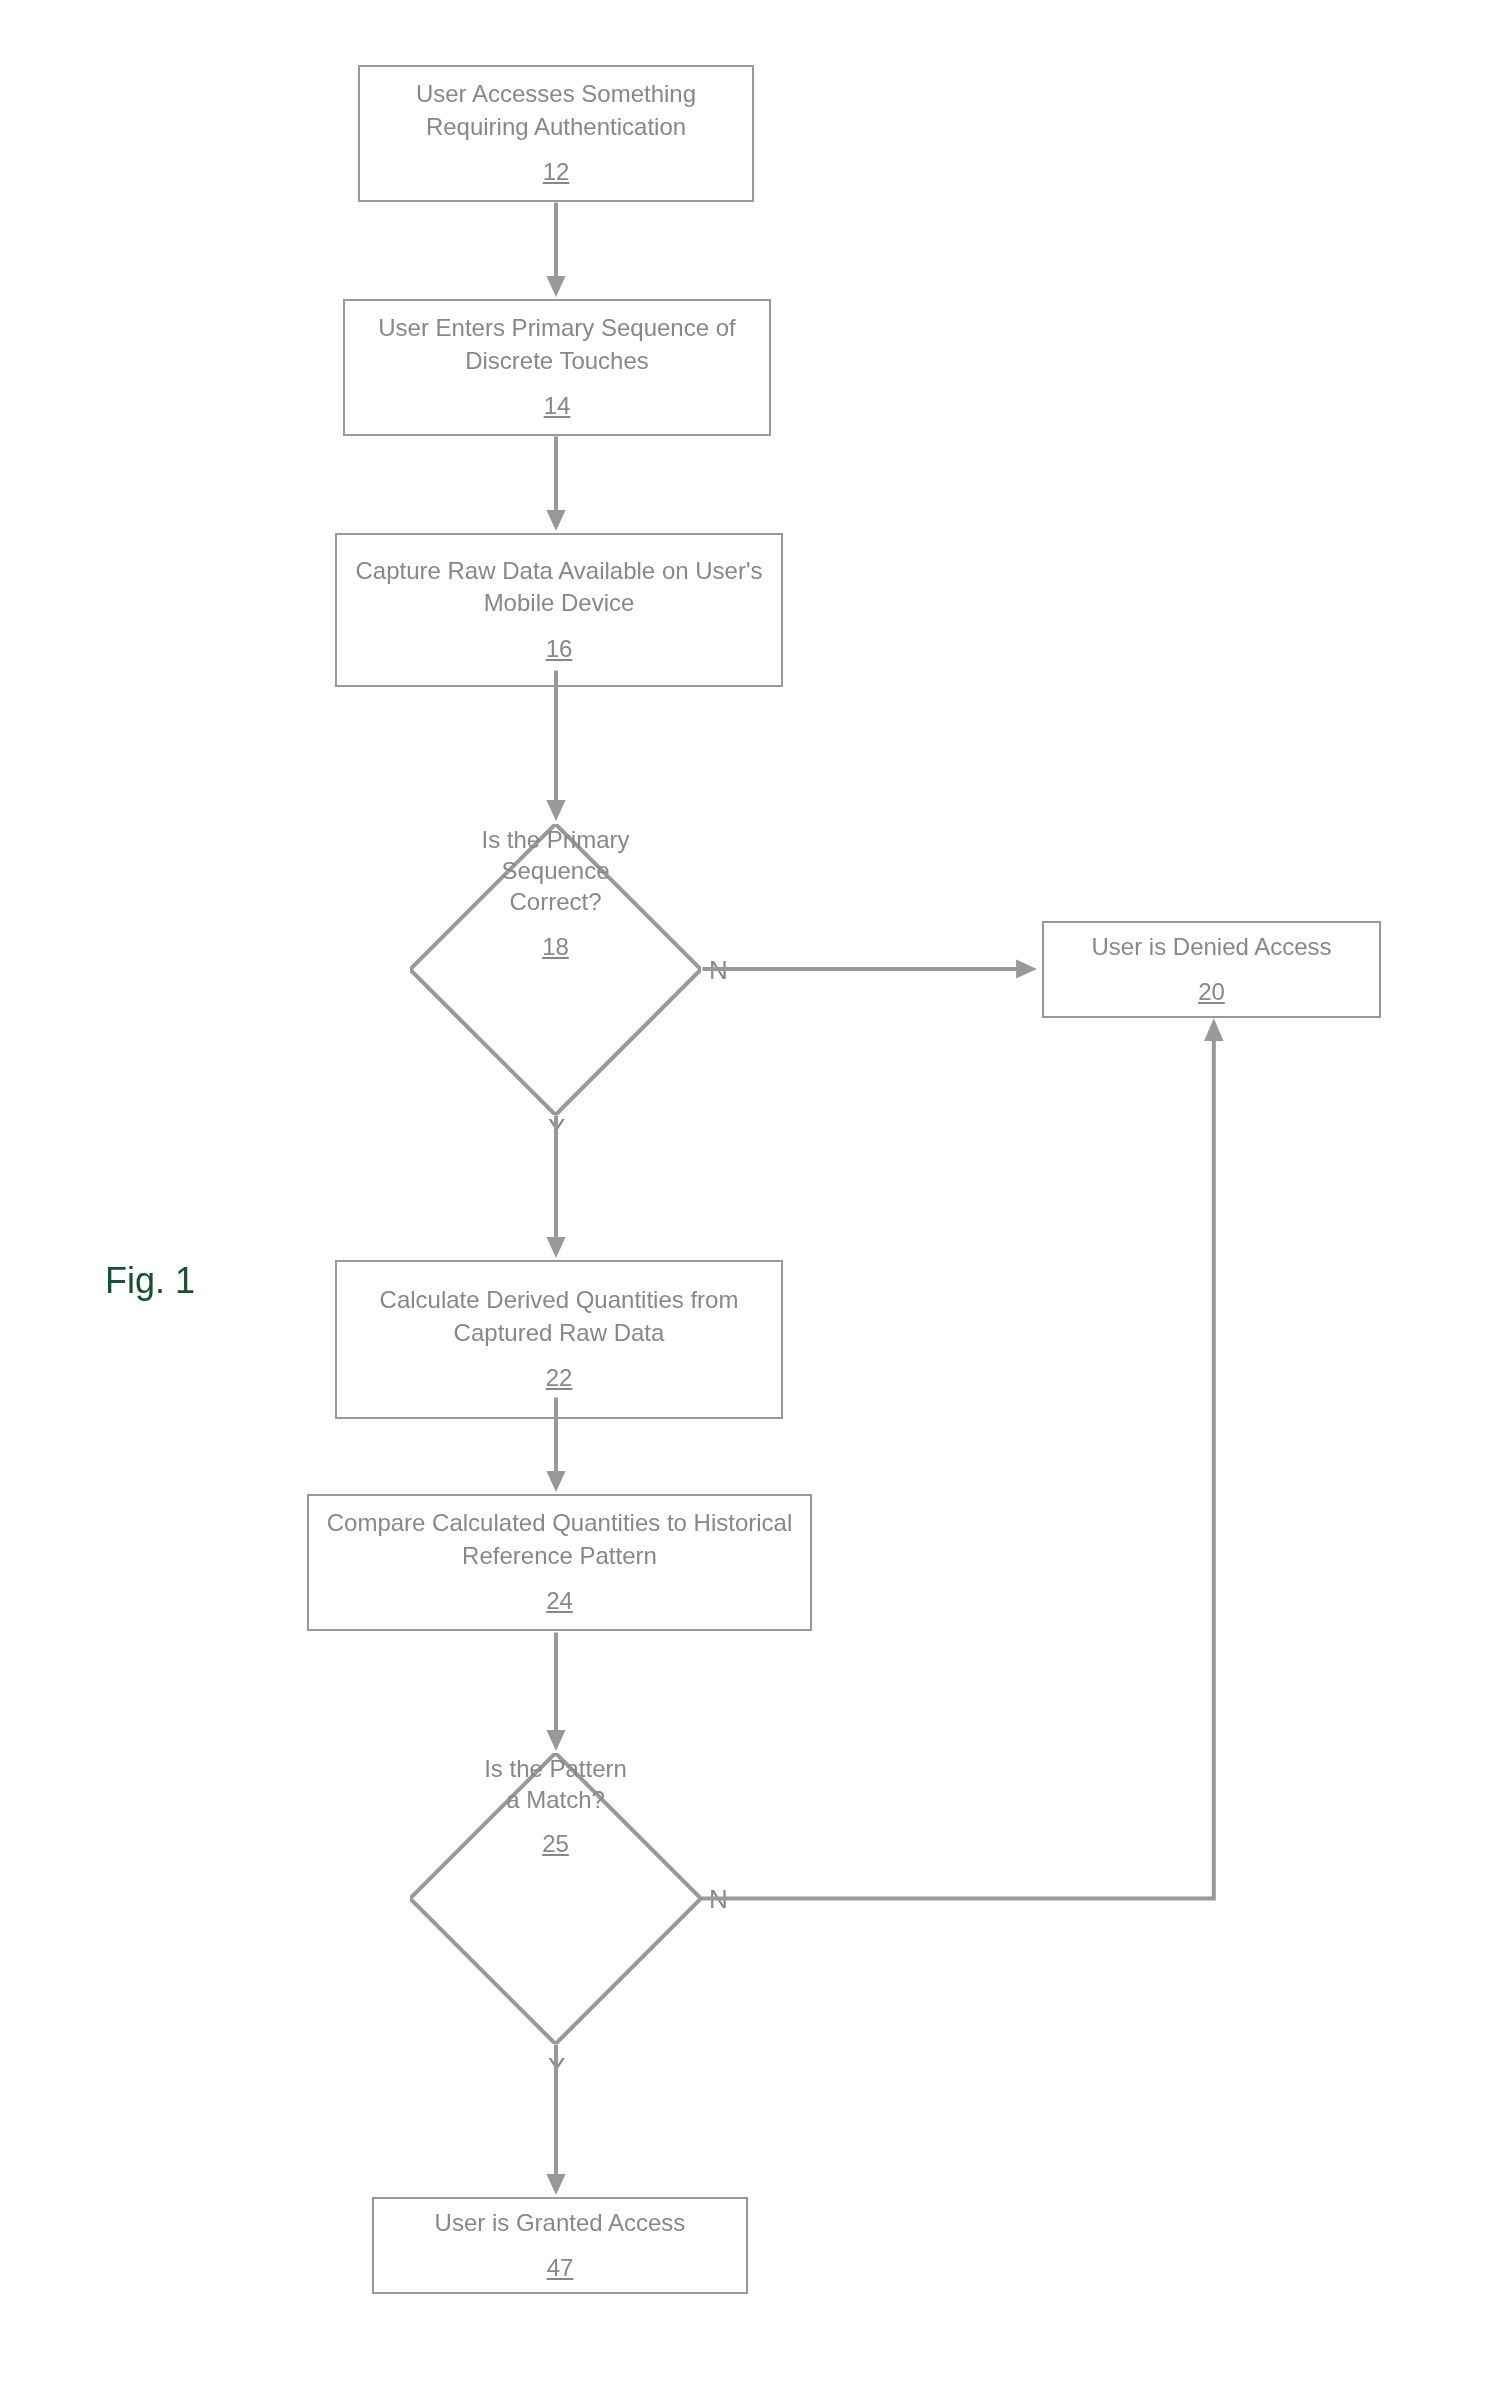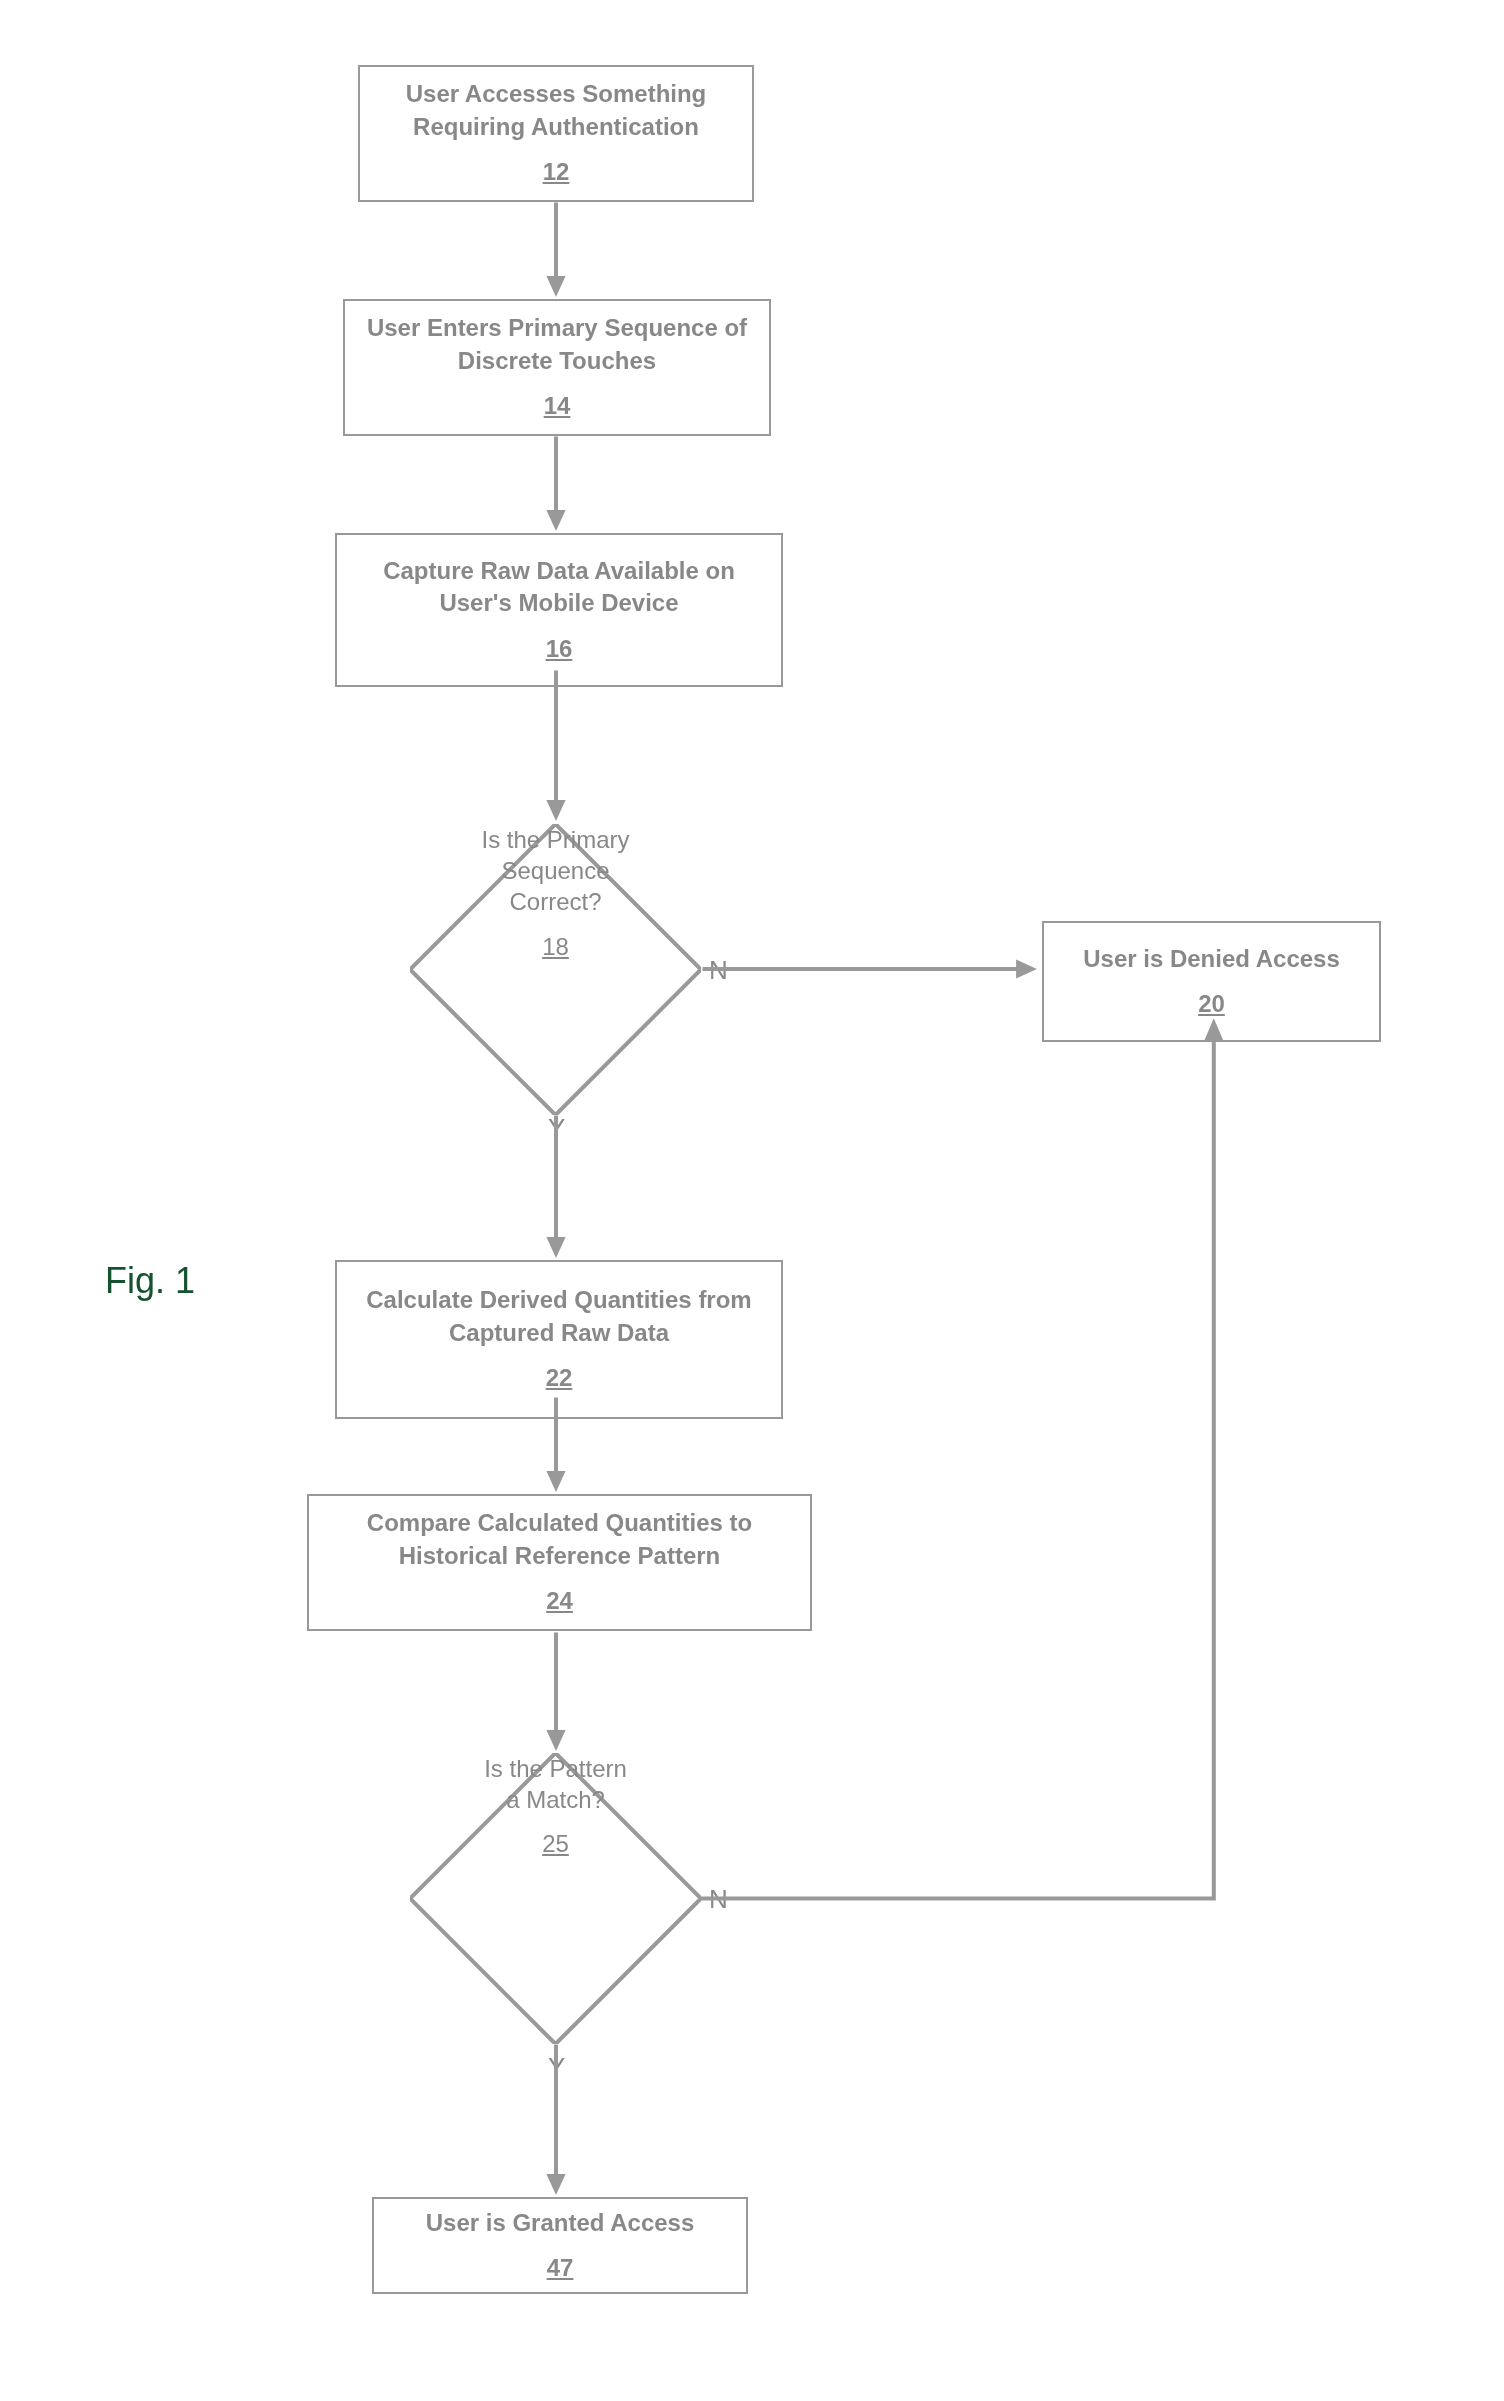--- a/index.html
+++ b/index.html
@@ -18,21 +18,20 @@
       background: #fff;
       text-align: center;
       display: flex;
       flex-direction: column;
       justify-content: center;
       align-items: center;
       font-size: 24px;
       line-height: 1.35;
       padding: 8px 9.7px;
       box-sizing: border-box;
-      font-weight: bold;
     }
     .refnum {
       text-decoration: underline;
       margin-top: 13px;
     }
     .diamond {
       position: absolute;
       width: 291px;
       height: 291px;
     }
@@ -101,21 +100,21 @@
   </div>
 </div>
 <div class="yn" style="left:709px; top:955px;">N</div>
 <div class="yn" style="left:548px; top:1113px;">Y</div>
 
 <svg class="conn" style="left:701px; top:965px;" width="339" height="16" viewBox="0 0 420 20">
   <line class="st" x1="0" y1="5" x2="395" y2="5"></line>
   <polygon points="418,5 392,-7 392,17" fill="#999"></polygon>
 </svg>
 
-<div class="box" style="left:1042px; top:921px; width:339px; height:121px;">
+<div class="box" style="left:1042px; top:921px; width:339px; height:97px;">
   <div>User is Denied Access</div>
   <div class="refnum">20</div>
 </div>
 
 <svg class="conn" style="left:552px; top:1115px;" width="16" height="145" viewBox="0 0 20 180">
   <line class="st" x1="5" y1="0" x2="5" y2="158"></line>
   <polygon points="5,178 -7,152 17,152" fill="#999"></polygon>
 </svg>
 
 <div class="box" style="left:335px; top:1260px; width:448px; height:159px;">

